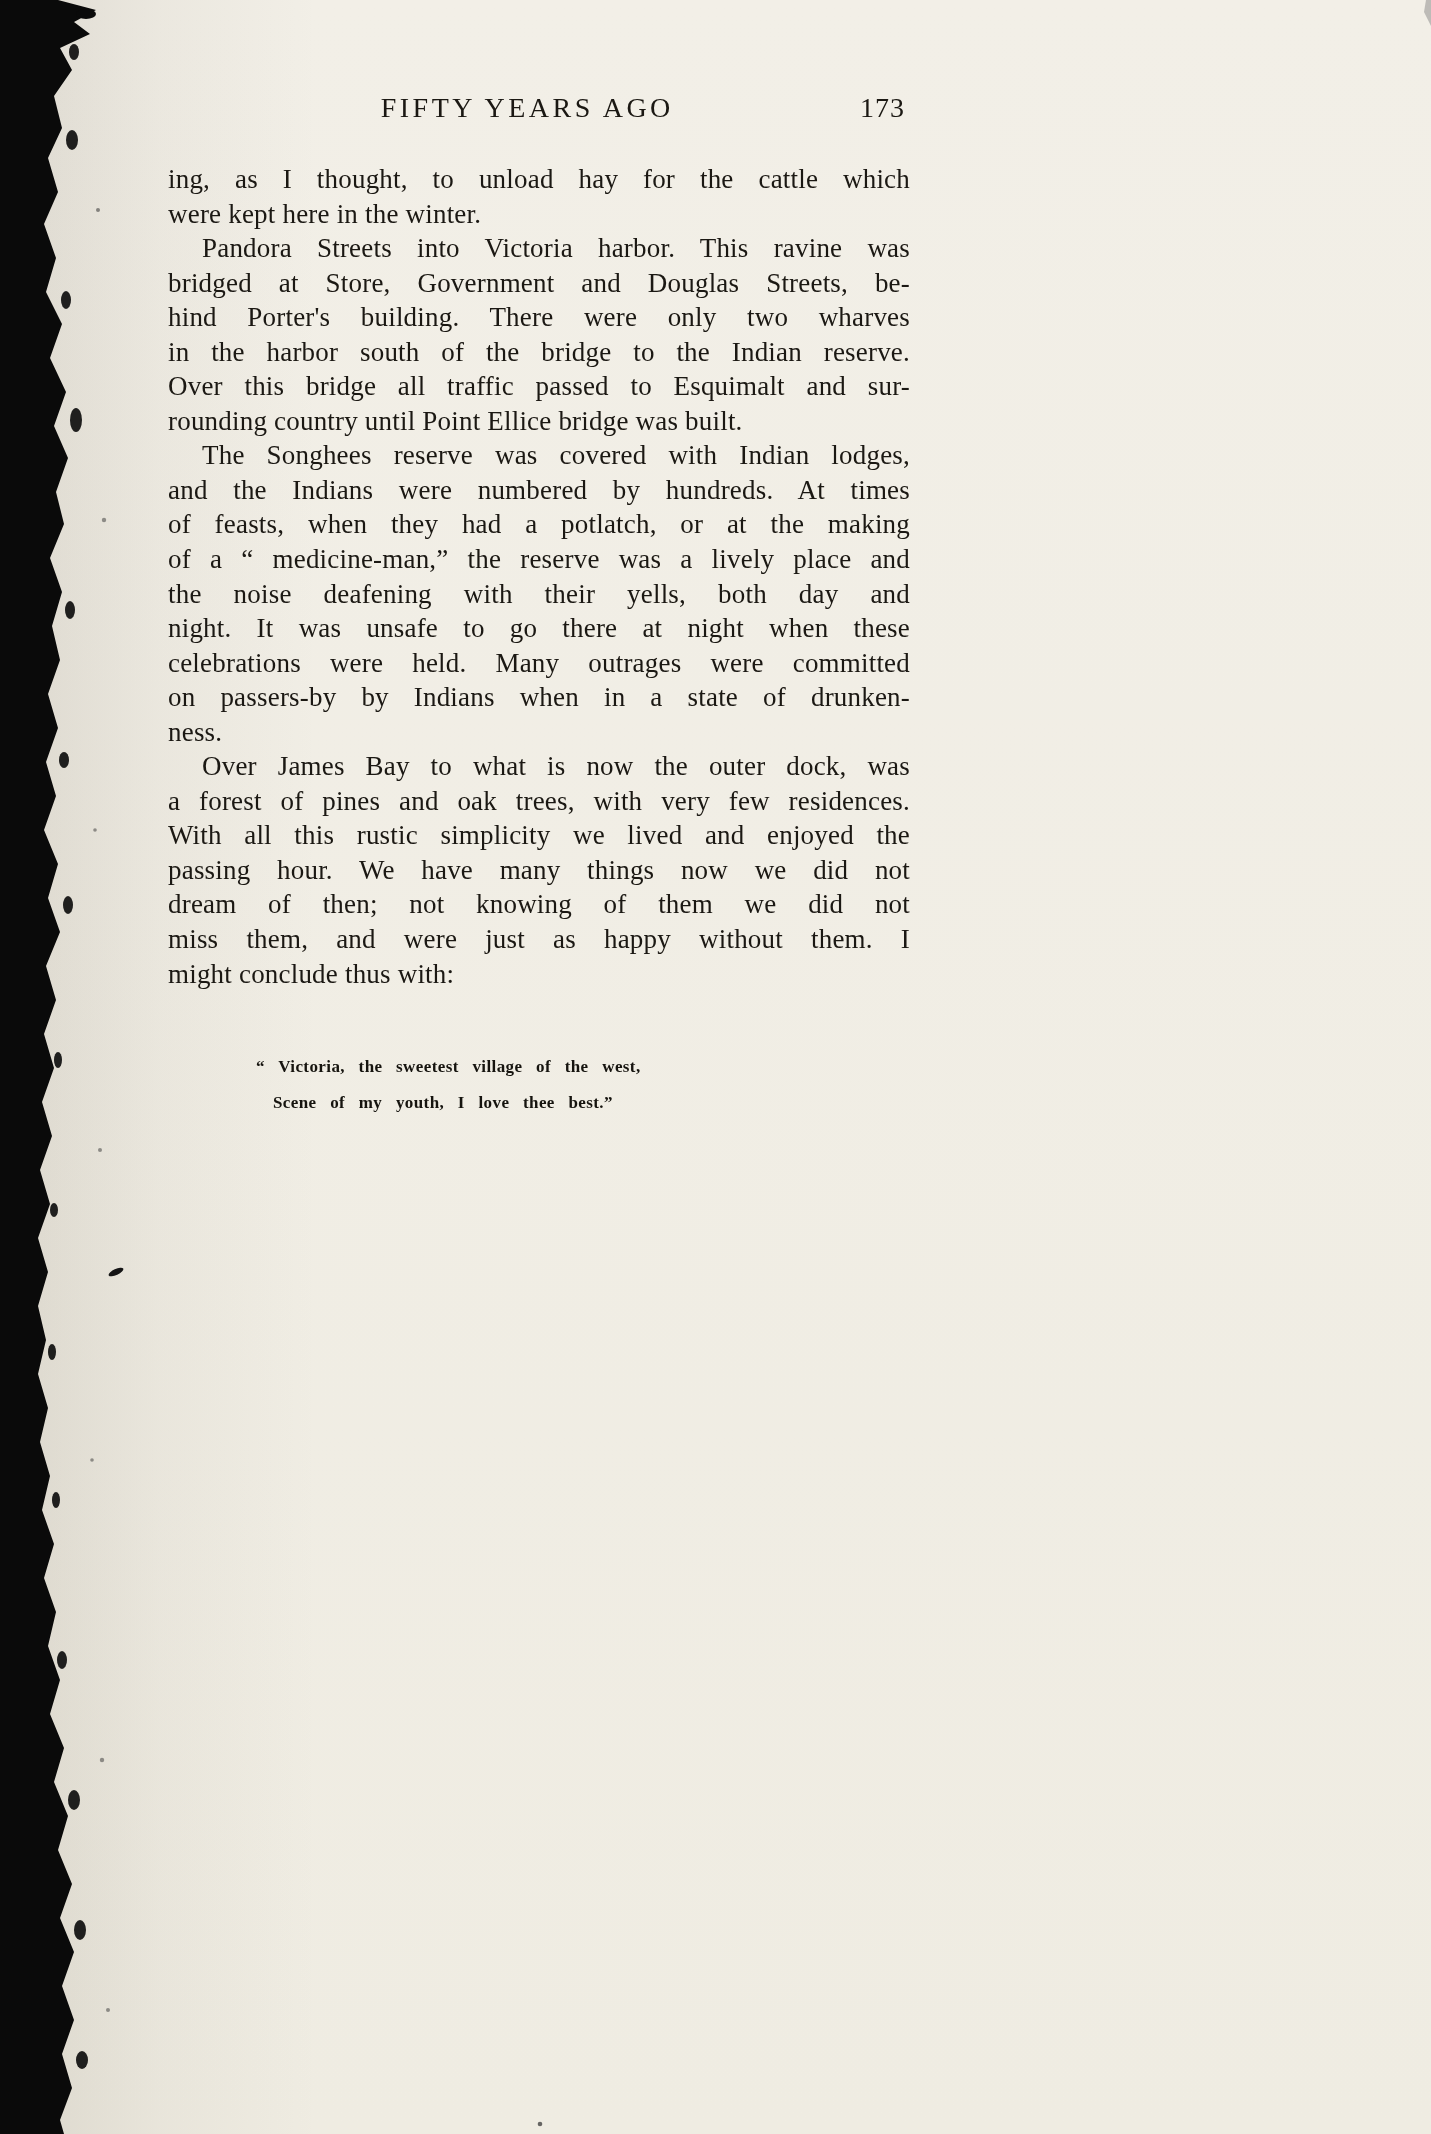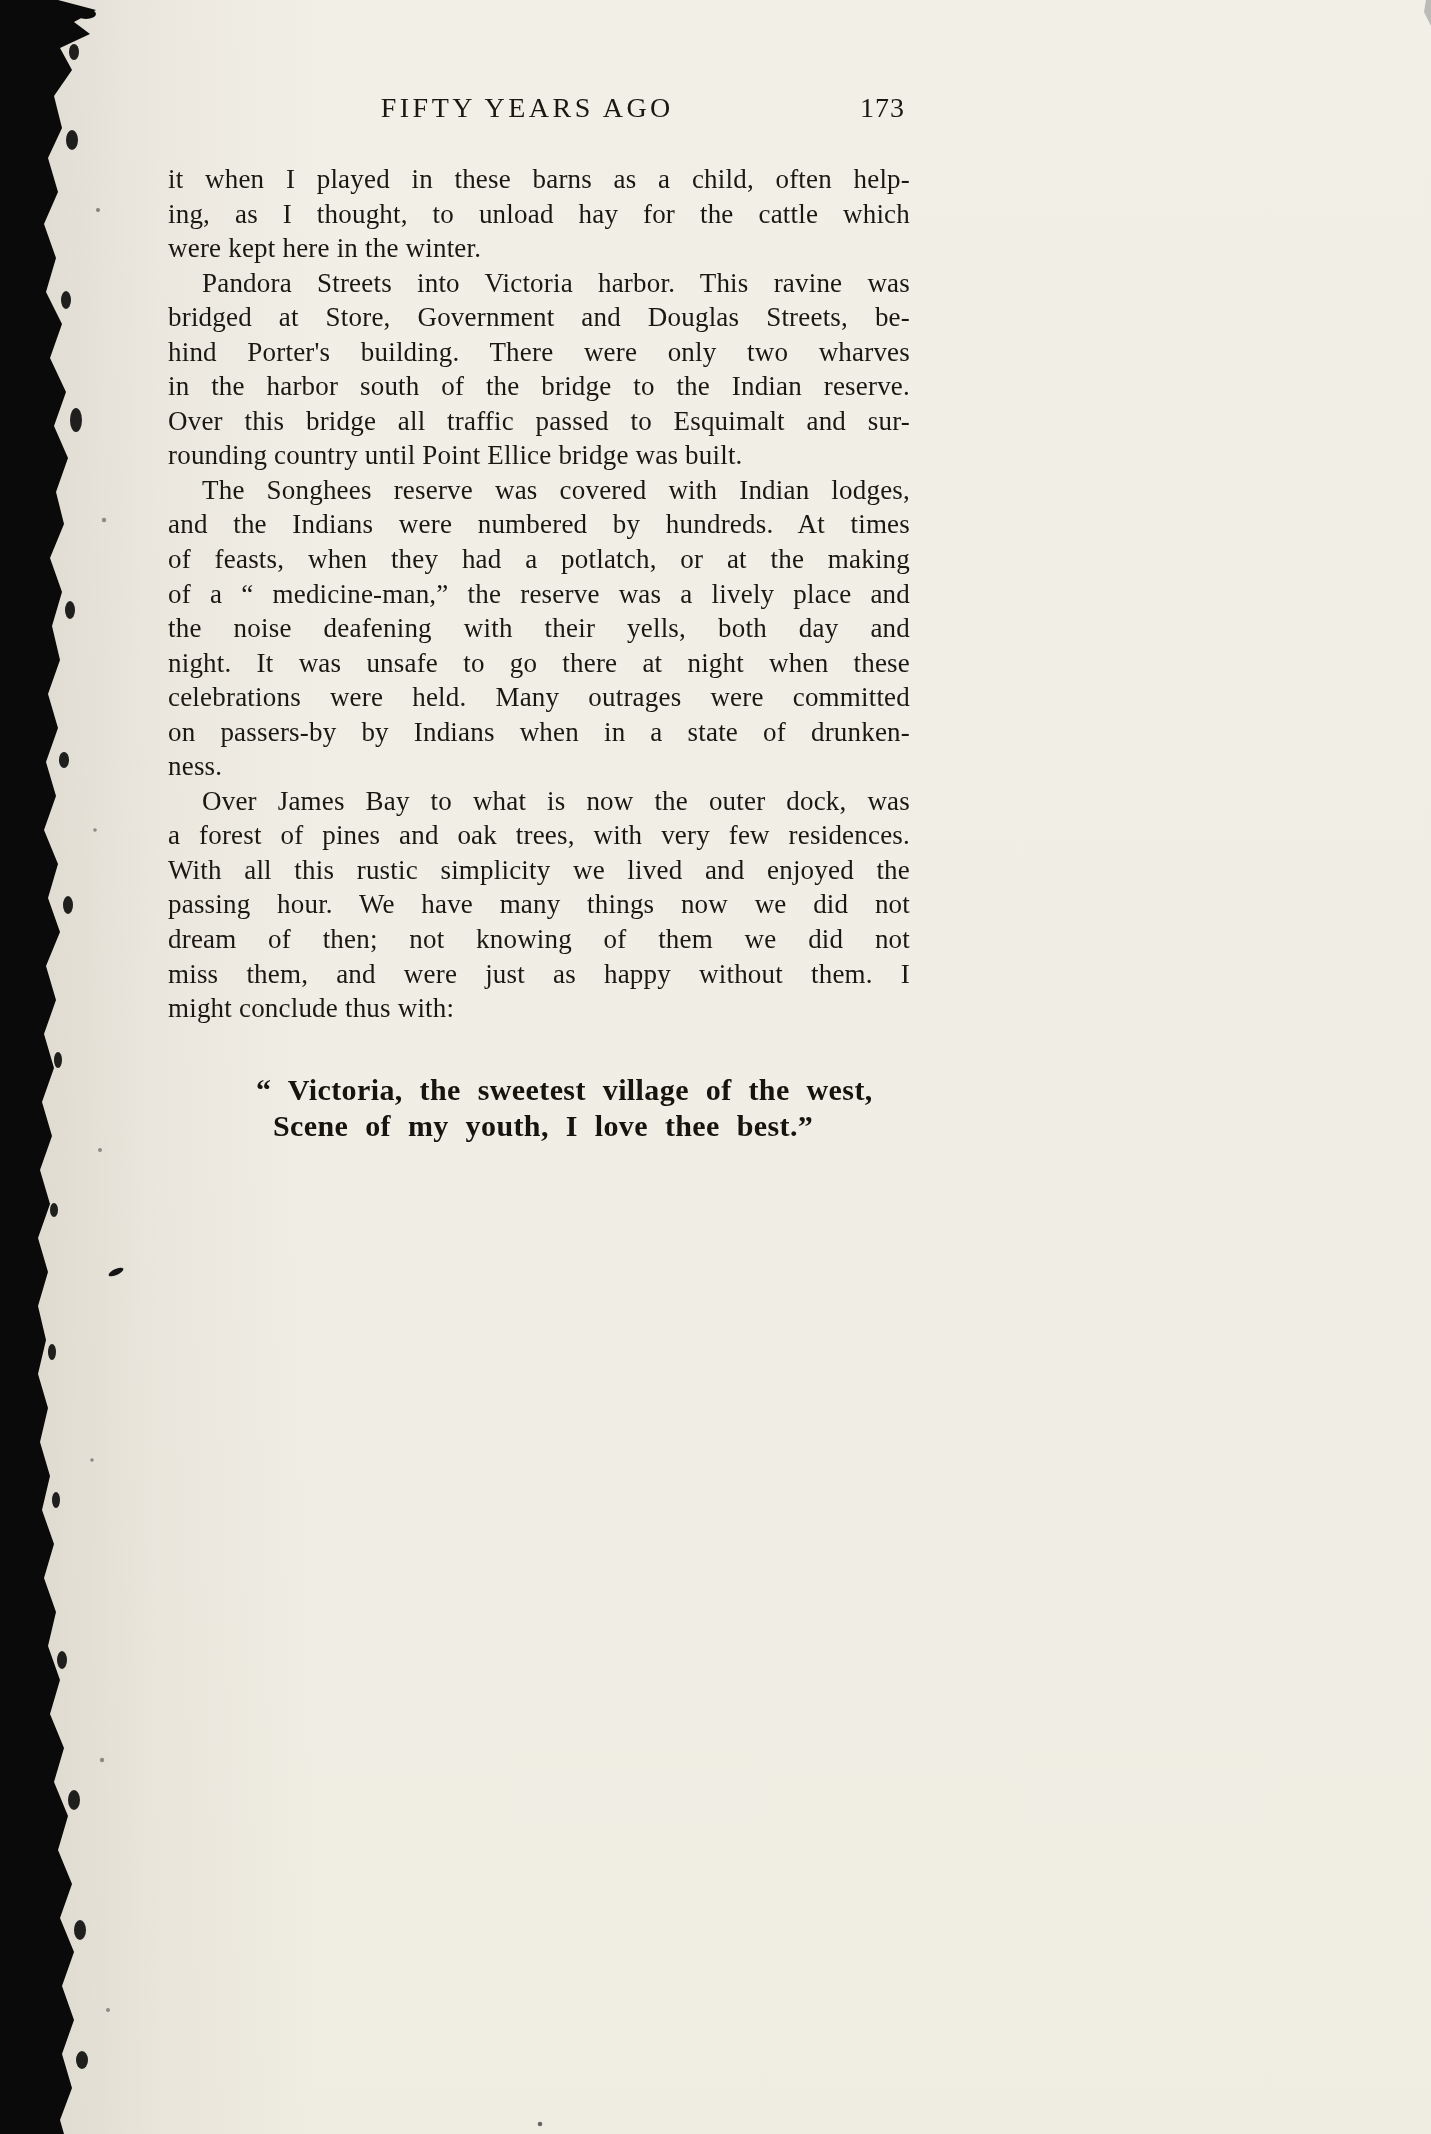--- a/index.html
+++ b/index.html
@@ -45,23 +45,23 @@
   }
   .line {
     text-align:justify;
     text-align-last:justify;
     height:34.55px;
     overflow:hidden;
   }
   .line.last { text-align-last:left; }
   .paragraph.indented .line:first-child { padding-left:34px; }
   .quote {
-    margin-top:46px;
+    margin-top:58px;
     margin-left:88px;
-    font-size:30px;
+    font-size:17px;
     line-height:36px;
     font-weight:bold;
     word-spacing:9px;
     letter-spacing:0.4px;
     color:#16140f;
   }
   .quote .q-line2 { padding-left:17px; }
 </style>
 </head>
 <body>
@@ -100,21 +100,20 @@
 
   <div class="content">
 
     <div class="page-header">
       <span class="running-title">FIFTY YEARS AGO</span>
       <span class="page-number">173</span>
     </div>
 
     <div class="body-text">
         <div class="paragraph">
-          <div class="line">it when I played in these barns as a child, often help-</div>
           <div class="line">ing, as I thought, to unload hay for the cattle which</div>
           <div class="line last">were kept here in the winter.</div>
         </div>
         <div class="paragraph indented">
           <div class="line">Pandora Streets into Victoria harbor. This ravine was</div>
           <div class="line">bridged at Store, Government and Douglas Streets, be-</div>
           <div class="line">hind Porter's building. There were only two wharves</div>
           <div class="line">in the harbor south of the bridge to the Indian reserve.</div>
           <div class="line">Over this bridge all traffic passed to Esquimalt and sur-</div>
           <div class="line last">rounding country until Point Ellice bridge was built.</div>

